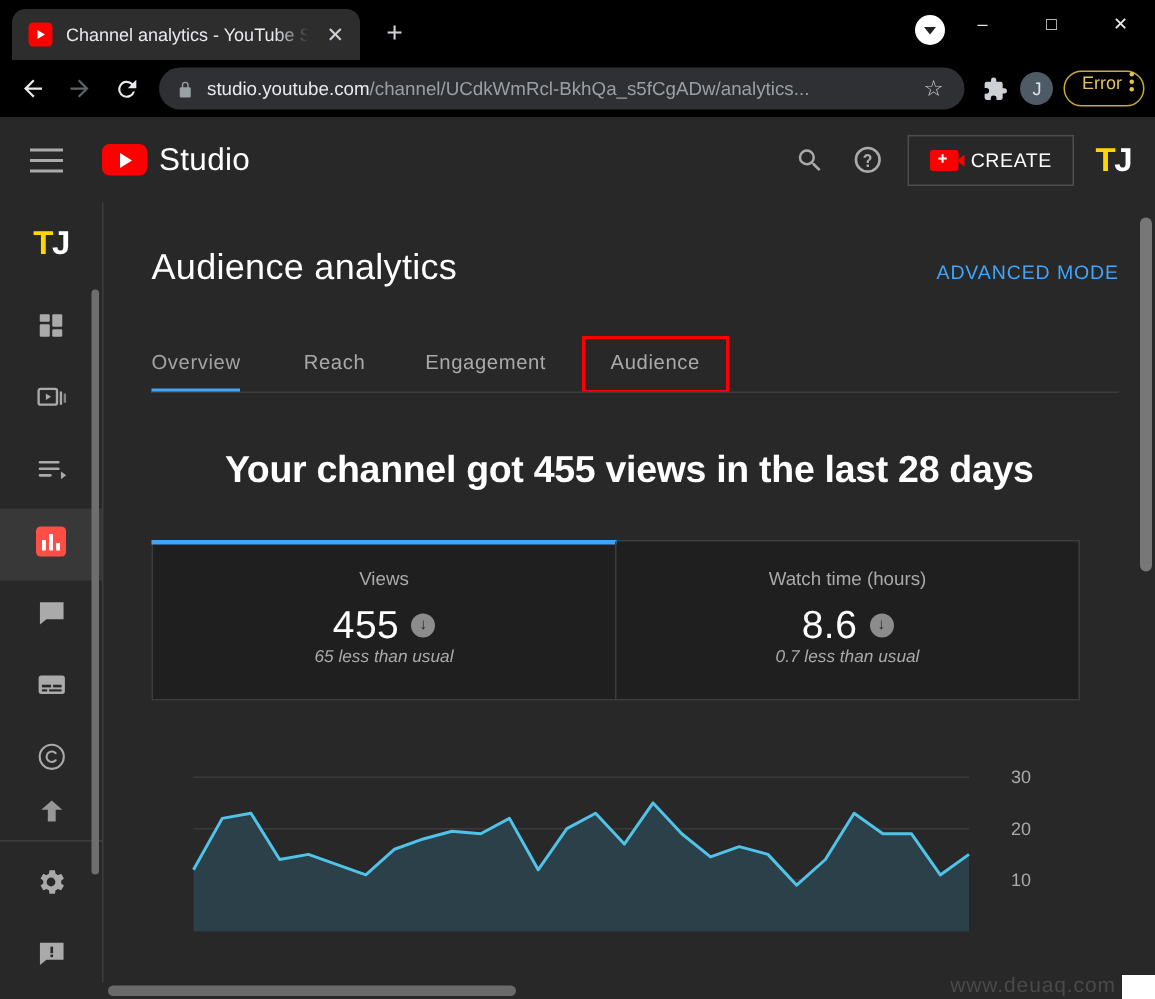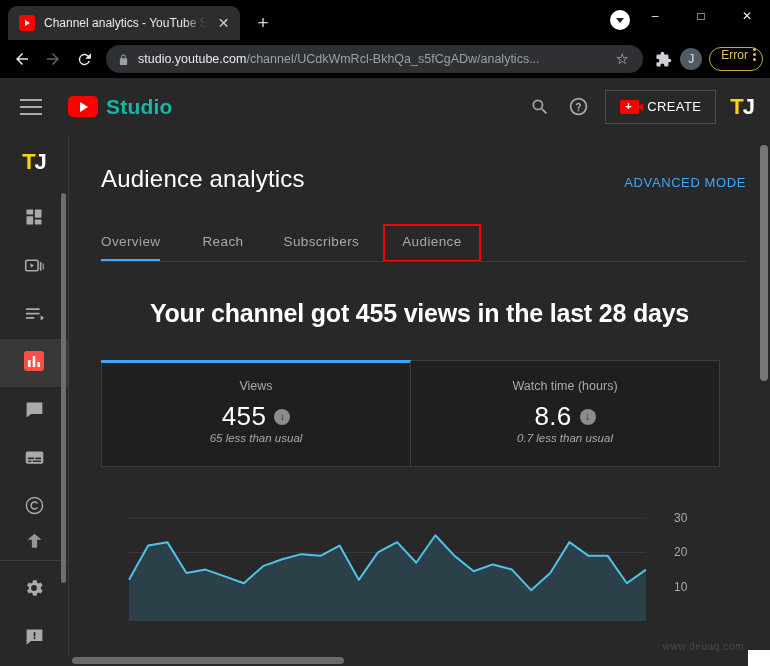--- a/index.html
+++ b/index.html
@@ -109,21 +109,21 @@
   .hamburger i { display: block; height: 2px; background: #aaa; width: 22px; }
   .studio-logo { display: flex; align-items: center; gap: 8px; }
   .studio-logo .play {
     width: 30px; height: 21px; background: #ff0000; border-radius: 5px;
     display: flex; align-items: center; justify-content: center;
   }
   .studio-logo .play .tri {
     width: 0; height: 0; border-left: 8px solid #fff;
     border-top: 5px solid transparent; border-bottom: 5px solid transparent; margin-left: 2px;
   }
-  .studio-logo .word { color: #14b8a6; font-size: 21px; font-weight: 700; letter-spacing: .2px; }
+  .studio-logo .word { color: #ffffff; font-size: 21px; font-weight: 400; letter-spacing: .2px; }
   .yt-spacer { flex: 1 1 auto; }
   .hdr-icon { width: 38px; height: 38px; display: flex; align-items: center;
     justify-content: center; color: #aaa; }
   .create-btn {
     height: 34px; border: 1px solid #4d4d4d; display: flex; align-items: center;
     gap: 8px; padding: 0 14px; margin: 0 14px 0 8px; color: #fff; font-size: 13px;
     font-weight: 500; letter-spacing: .4px;
   }
   .cam {
     width: 19px; height: 14px; background: #ff0000; border-radius: 2px; position: relative;
@@ -229,22 +229,22 @@
   }
   .hscroll-track {
     position: absolute; left: 68px; right: 13px; bottom: 0; height: 11px; background: #282828;
   }
   .hscroll-thumb {
     position: absolute; left: 72px; bottom: 2px; width: 272px; height: 7px;
     background: #6a6a6a; border-radius: 4px;
   }
 
   .watermark {
-    position: absolute; right: 26px; bottom: 14px; color: #4a4a4a;
-    font-size: 10px; letter-spacing: .6px; font-family: "Liberation Sans", sans-serif;
+    position: absolute; right: 26px; bottom: 2px; color: #4a4a4a;
+    font-size: 14px; letter-spacing: .6px; font-family: "Liberation Sans", sans-serif;
   }
   .wm-block { position: absolute; right: 0; bottom: 0; width: 22px; height: 16px; background: #fff; }
 </style>
 </head>
 <body>
 
 <div class="browser">
 
   <div class="tabstrip">
     <div class="tab">
@@ -447,21 +447,21 @@
         <div class="content-inner">
 
           <div class="title-row">
             <div class="page-title">Audience analytics</div>
             <div class="adv-mode">ADVANCED MODE</div>
           </div>
 
           <div class="tabs">
             <div class="tab-item selected">Overview</div>
             <div class="tab-item">Reach</div>
-            <div class="tab-item">Subscribers</div>
+            <div class="tab-item">Engagement</div>
             <div class="tab-item boxed">Audience</div>
             <div class="tabs-rule"></div>
           </div>
 
           <div class="headline">Your channel got 455 views in the last 28 days</div>
 
           <div class="cards">
 
             <div class="card active">
               <div class="card-label">Views</div>

